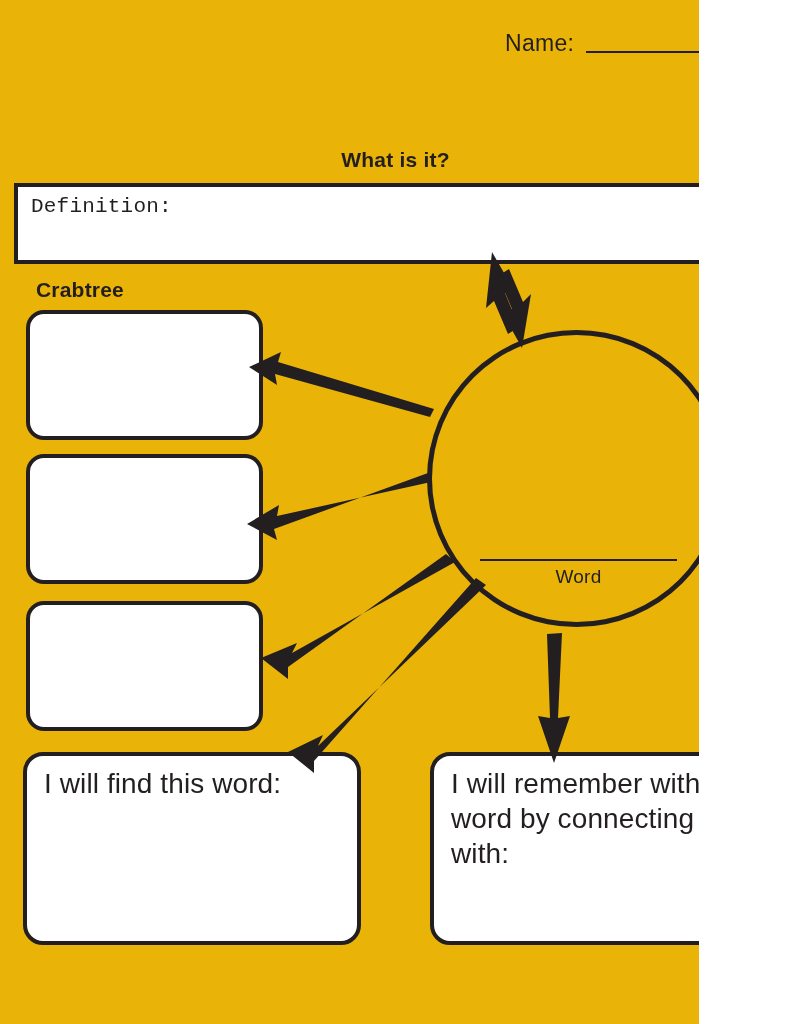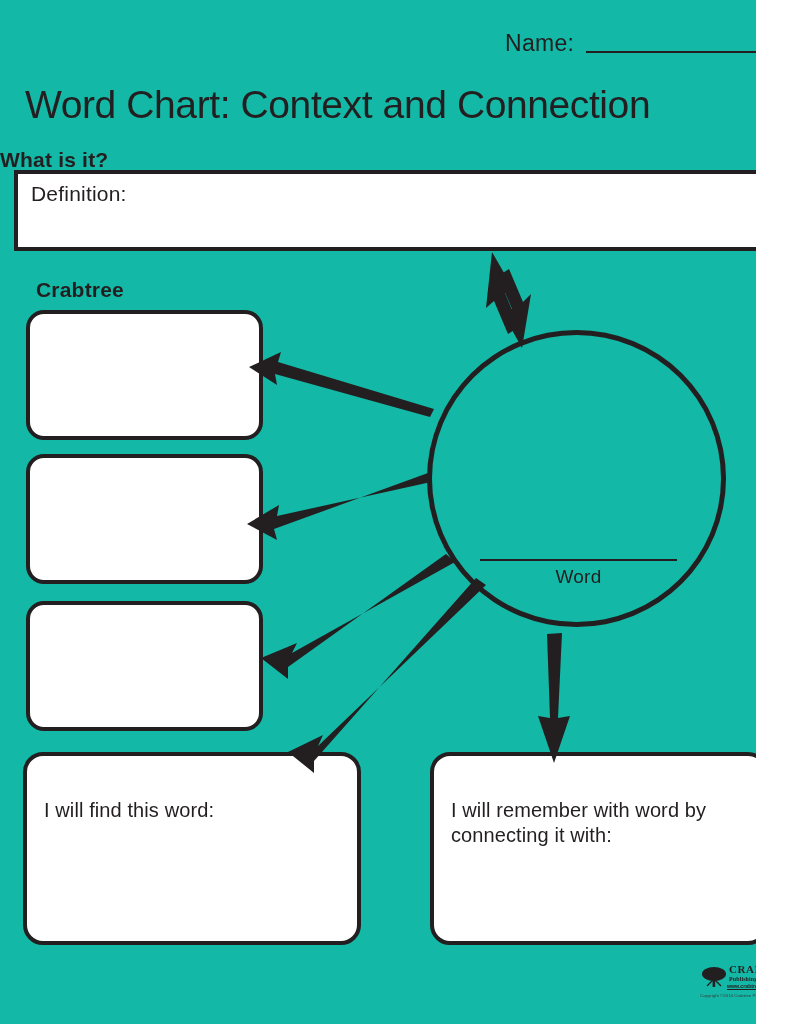--- a/index.html
+++ b/index.html
@@ -6,23 +6,23 @@
     margin: 0;
     padding: 0;
     background: #ffffff;
   }
   body {
     font-family: "Liberation Sans", sans-serif;
     color: #231f20;
   }
   #page {
     position: relative;
-    width: 756px;
+    width: 699px;
     height: 1024px;
-    background: #14b8a6;
+    background: #eab308;
     overflow: hidden;
   }
 
   
   #header-fields {
     position: absolute;
     left: 505px;
     top: 28px;
     width: 268px;
   }
@@ -60,35 +60,37 @@
     white-space: nowrap;
     line-height: 1.1;
   }
 
   
   #what-is-it {
     position: absolute;
     left: 0;
     top: 148px;
     width: 791px;
+    text-align: center;
     font-size: 21px;
     font-weight: 700;
     letter-spacing: 0.2px;
   }
 
   
   #definition-box {
     position: absolute;
     left: 14px;
-    top: 170px;
+    top: 183px;
     width: 754px;
     height: 81px;
     border: 4px solid #231f20;
     box-sizing: border-box;
     background: #ffffff;
+    font-family: Liberation Mono, monospace;
   }
   #definition-label {
     position: absolute;
     left: 13px;
     top: 8px;
     font-size: 21px;
     font-weight: 400;
     letter-spacing: 0.2px;
   }
 
@@ -159,25 +161,24 @@
     box-sizing: border-box;
     background: #ffffff;
   }
   #find-box { left: 23px; }
   #remember-box { left: 430px; }
   .bottom-box-label {
     position: absolute;
     left: 17px;
     top: 10px;
     right: 12px;
-    font-size: 20px;
+    font-size: 28px;
     font-weight: 400;
     line-height: 1.25;
     letter-spacing: 0.1px;
-    margin-top: 32px;
   }
 
   
   #arrows {
     position: absolute;
     left: 0;
     top: 0;
     width: 791px;
     height: 1024px;
     pointer-events: none;
@@ -247,21 +248,20 @@
 
 <div id="page">
 
   <div id="header-fields">
     <div class="field-row name-row">
       <span class="field-label">Name:</span>
       <span class="field-line"></span>
     </div>
   </div>
 
-  <div id="page-title">Word Chart: Context and Connection</div>
 
   <div id="what-is-it">What is it?</div>
 
   <div id="definition-box">
     <span id="definition-label">Definition:</span>
   </div>
 
   <div id="examples-label">Crabtree</div>
   <div id="example-box-1" class="example-box"></div>
   <div id="example-box-2" class="example-box"></div>

